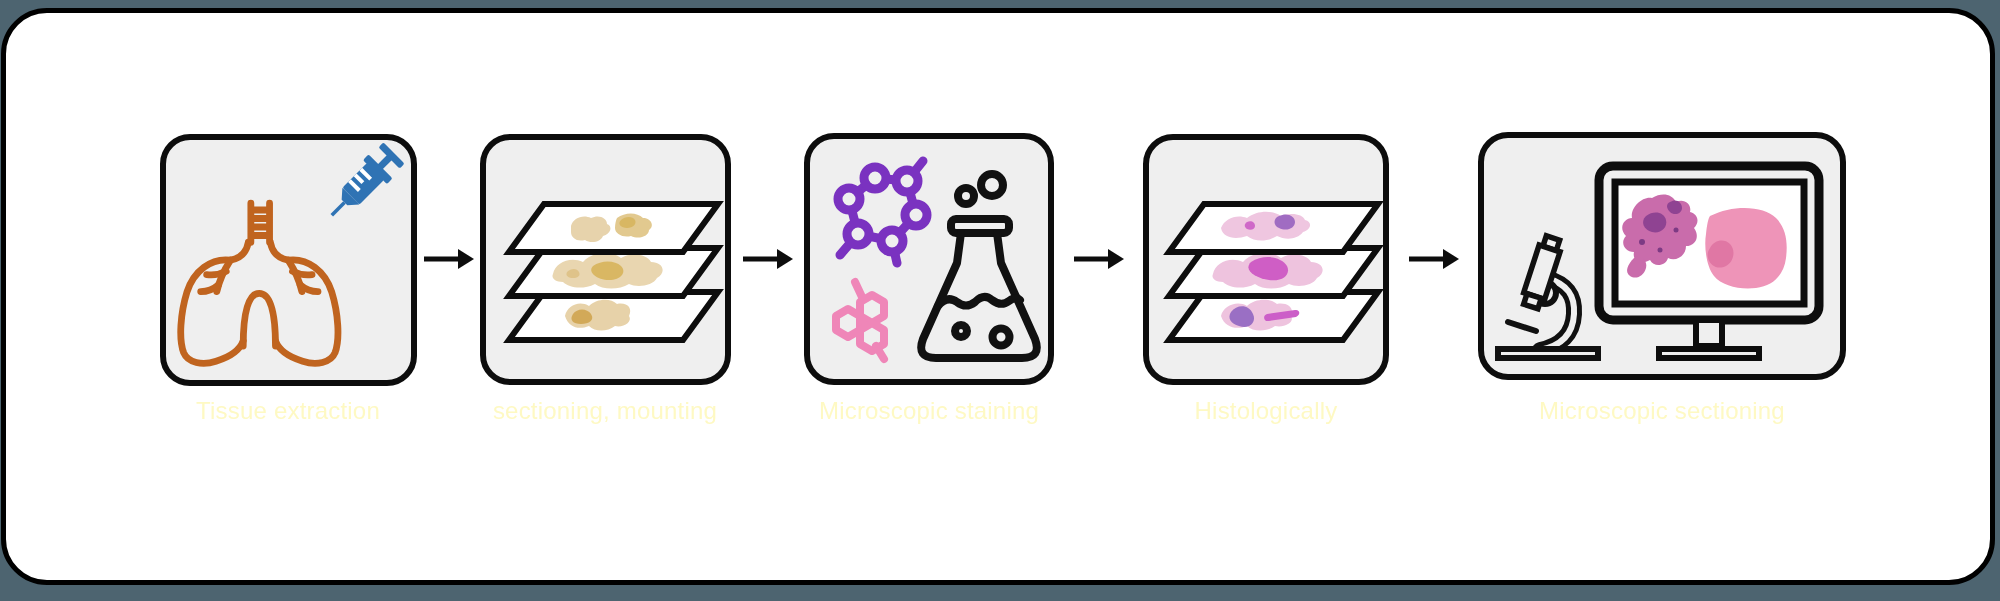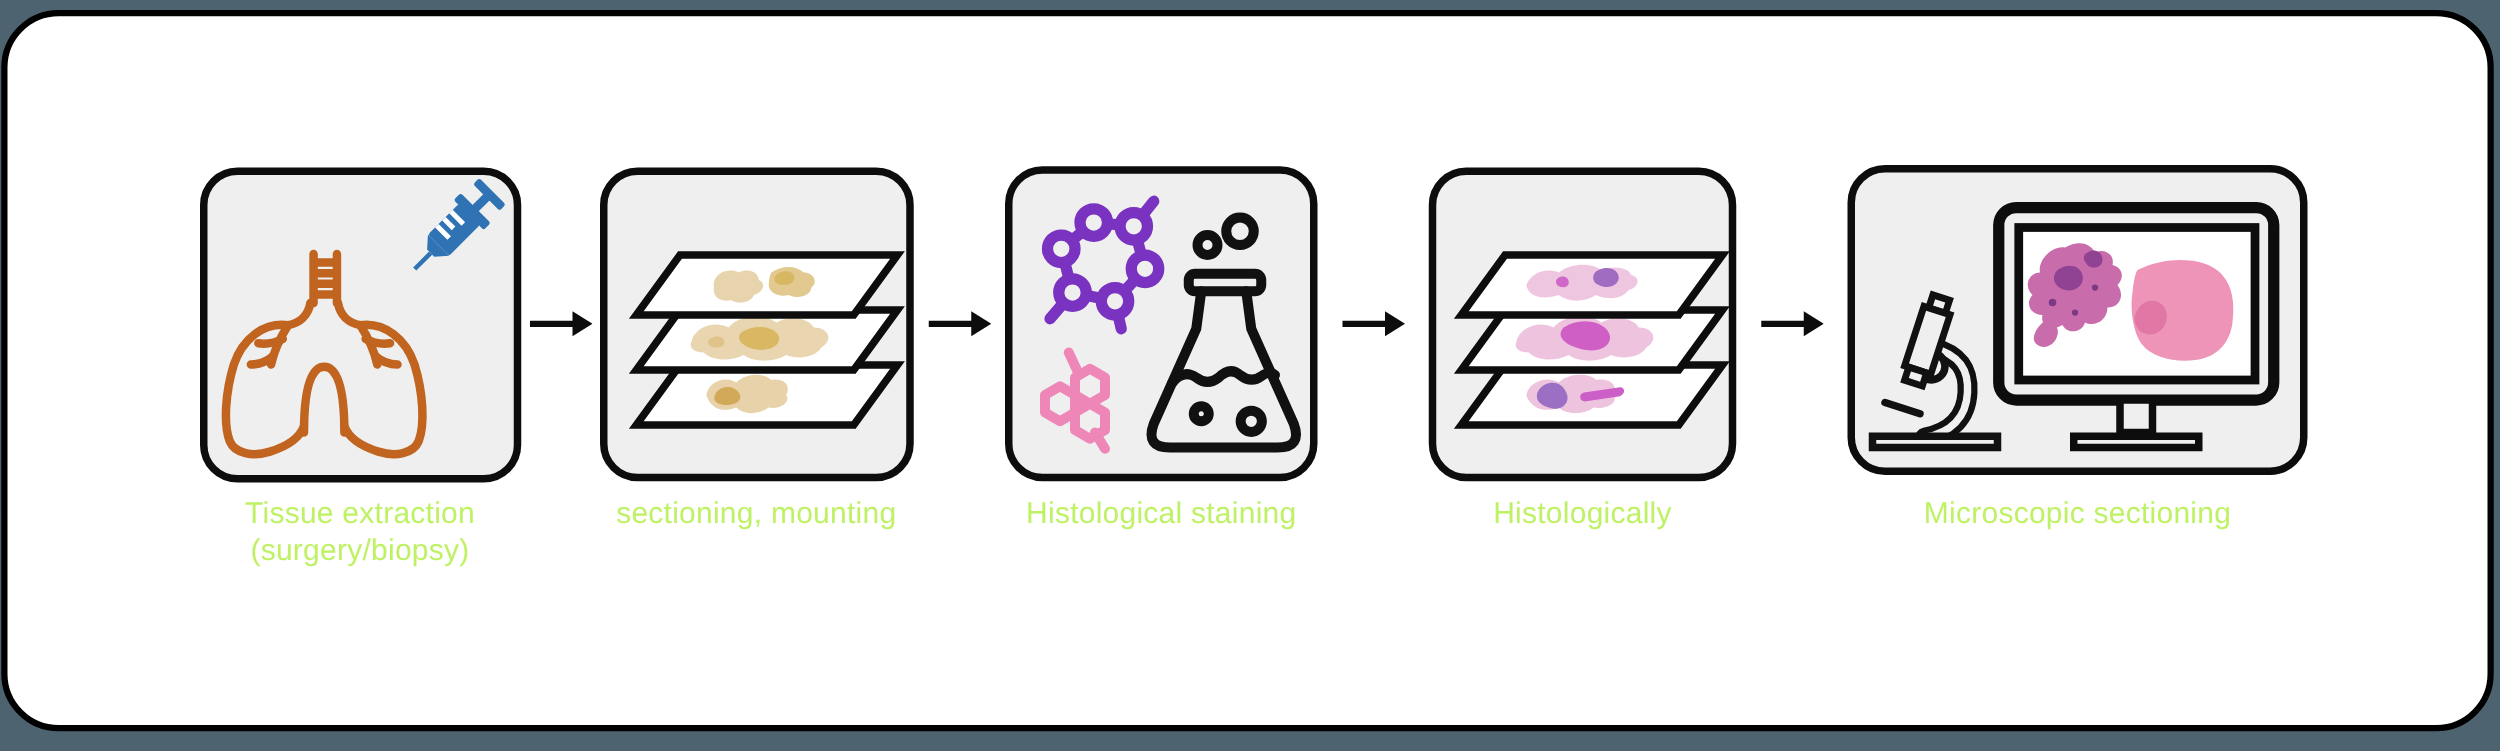--- a/index.html
+++ b/index.html
@@ -13,21 +13,21 @@
     background:#ffffff;border:5px solid #000000;border-radius:46px;
     box-sizing:border-box;
   }
   .panel{
     position:absolute;background:#efefef;border:6px solid #0d0d0d;
     border-radius:30px;box-sizing:border-box;
   }
   .panel svg{position:absolute;left:0;top:0;}
   .caption{
     position:absolute;width:360px;text-align:center;
-    font-size:24px;line-height:30px;color:#bef264;letter-spacing:0.2px;
+    font-size:24px;line-height:30px;color:#fef9c3;letter-spacing:0.2px;
   }
   .caption span{display:block;}
   .arrow{position:absolute;}
 </style>
 </head>
 <body>
 
 <div class="canvas"></div>
 
 <div class="panel" style="left:160px;top:134px;width:257px;height:252px;">
@@ -204,26 +204,25 @@
   <line x1="2" y1="13" x2="38" y2="13" stroke="#0d0d0d" stroke-width="5"></line>
   <polygon points="36,3 52,13 36,23" fill="#0d0d0d"></polygon>
 </svg>
 <svg class="arrow" style="left:1407px;top:246px" width="52" height="26">
   <line x1="2" y1="13" x2="38" y2="13" stroke="#0d0d0d" stroke-width="5"></line>
   <polygon points="36,3 52,13 36,23" fill="#0d0d0d"></polygon>
 </svg>
 
 <div class="caption" style="left:108px;top:396px">
   <span>Tissue extraction</span>
-  <span>(surgery/biopsy)</span>
 </div>
 <div class="caption" style="left:425px;top:396px">
   <span>sectioning, mounting</span>
 </div>
 <div class="caption" style="left:749px;top:396px">
-  <span>Histological staining</span>
+  <span>Microscopic staining</span>
 </div>
 <div class="caption" style="left:1086px;top:396px">
   <span>Histologically</span>
 </div>
 <div class="caption" style="left:1482px;top:396px">
   <span>Microscopic sectioning</span>
 </div>
 
 </body></html>

